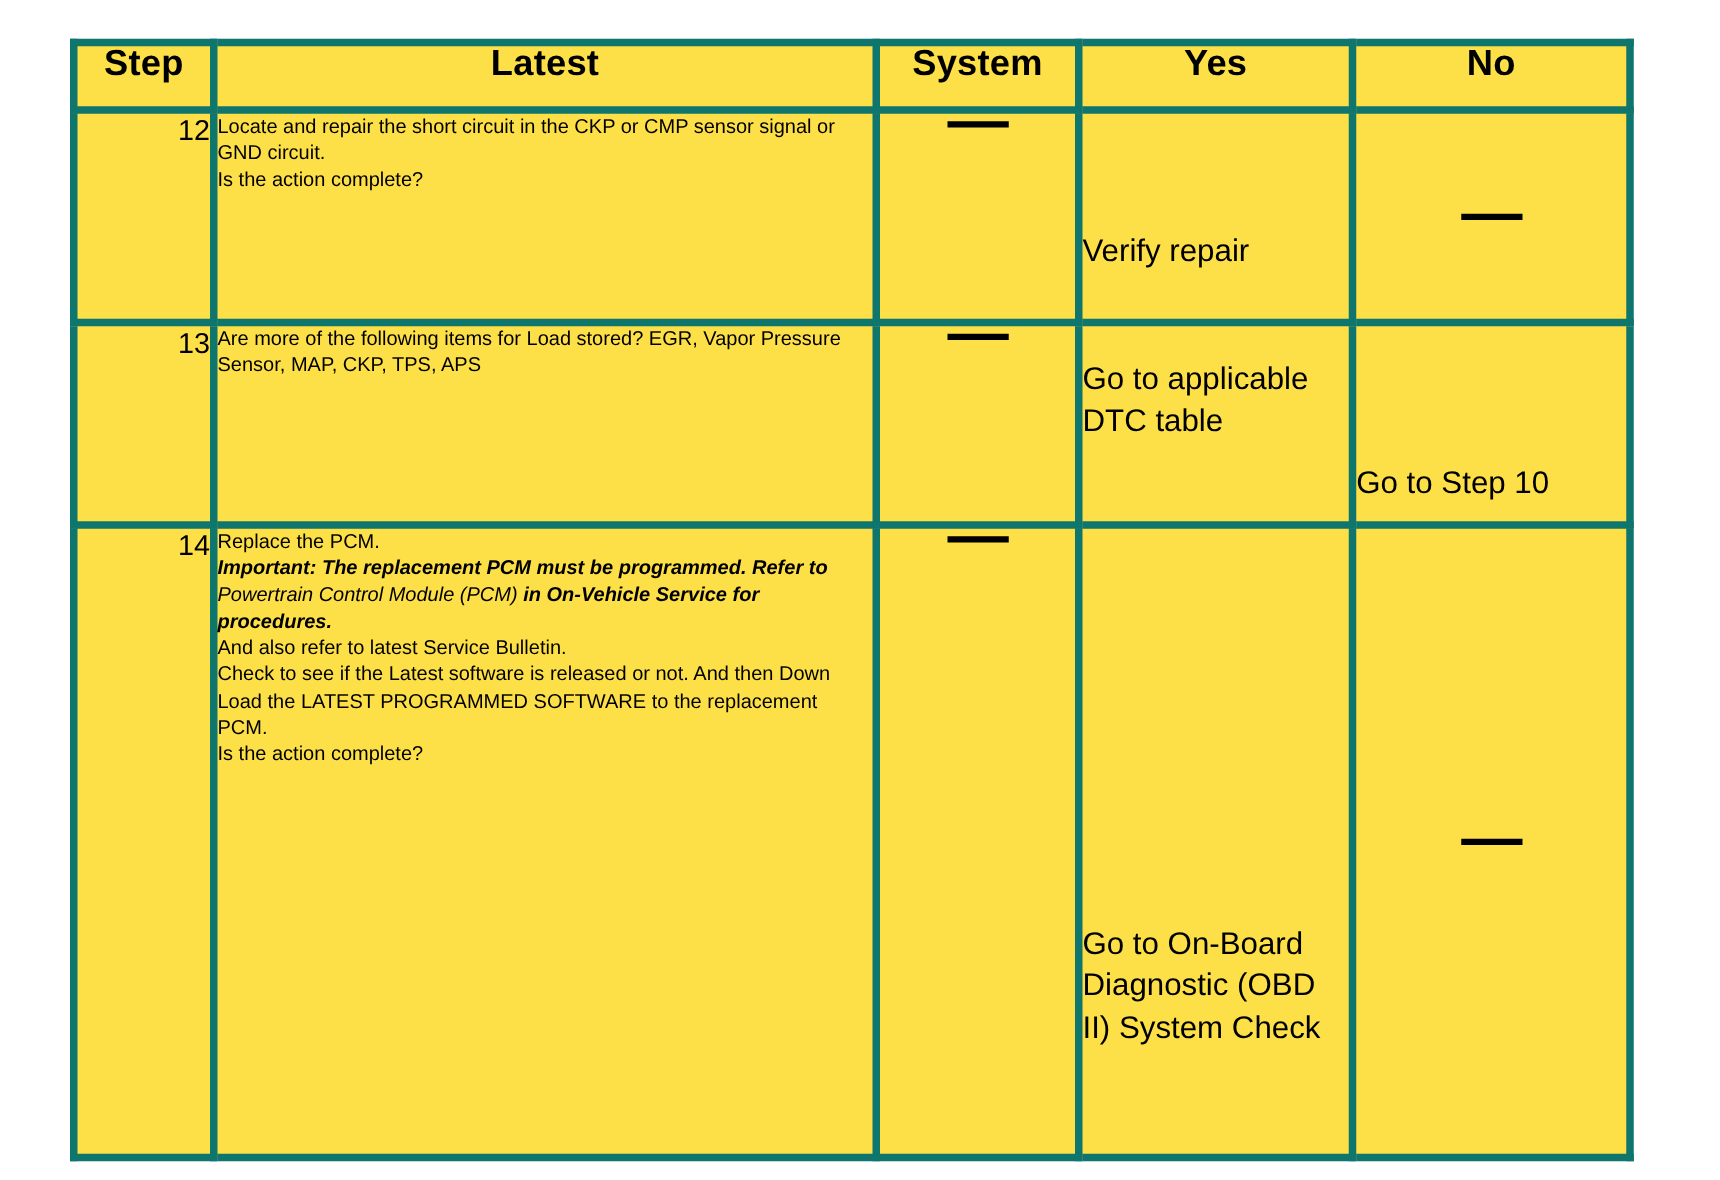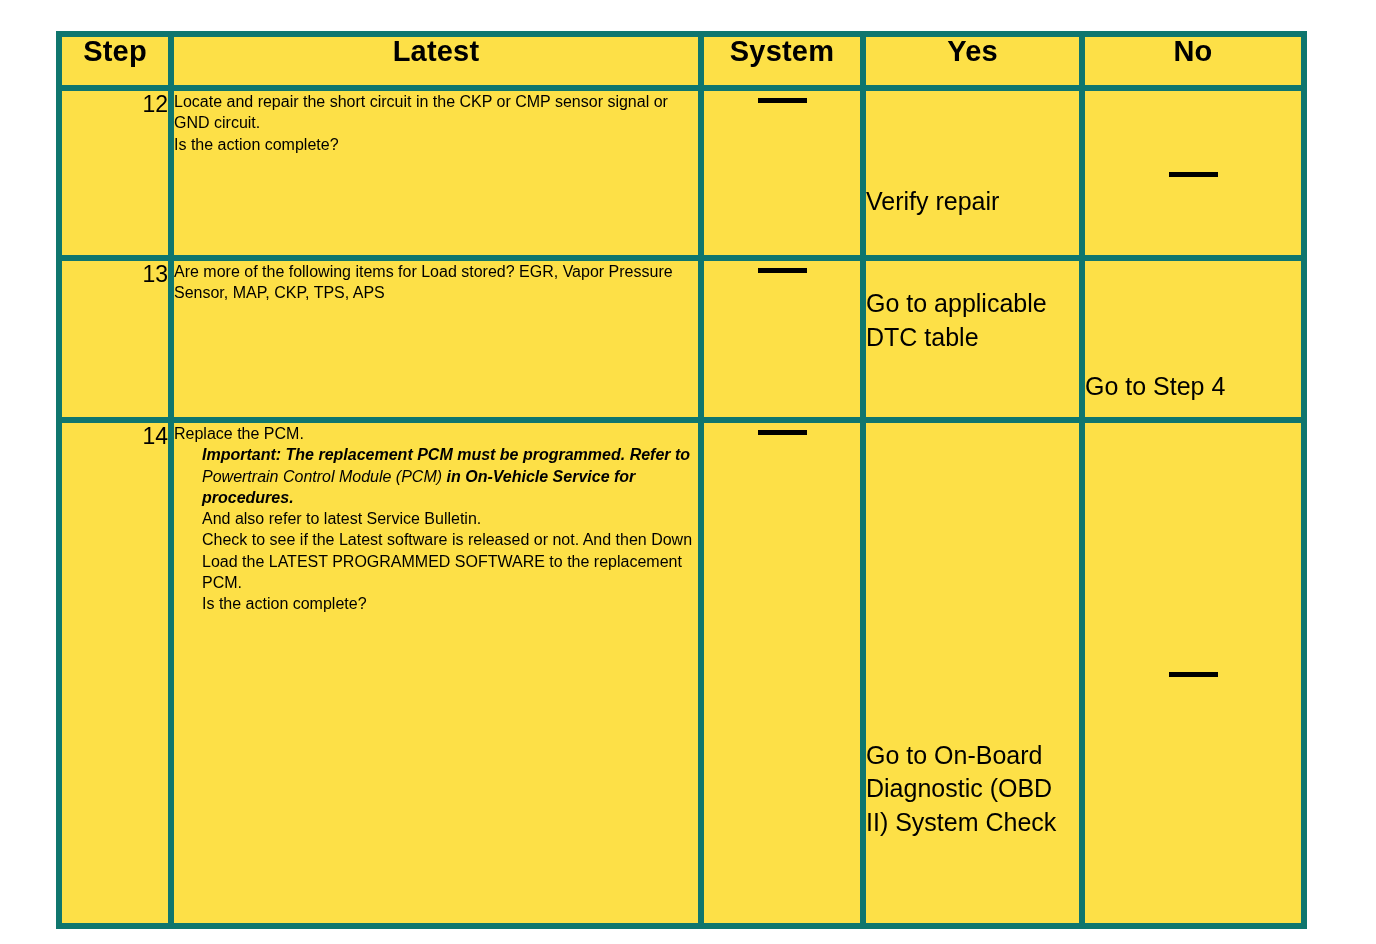--- a/index.html
+++ b/index.html
@@ -97,21 +97,21 @@
     width: 49px;
     height: 5px;
     background: #000000;
     vertical-align: middle;
   }
   .dash-wrap { display: block; text-align: center; }
 
   
   .para { margin: 0; }
   .para + .para { margin-top: 0; }
-  .para-gap { margin-top: 26px; margin-left: 28px; }
+  .para-gap { margin-top: 26px; }
 
   .t-bold-italic {
     font-weight: bold;
     font-style: italic;
   }
   .t-italic {
     font-weight: normal;
     font-style: italic;
   }
 
@@ -179,21 +179,21 @@
         </td>
 
         <td class="cell-values">
           <span class="dash-wrap">
             <span class="dash-mark"></span>
           </span>
         </td>
 
         <td class="cell-branch v-top">Go to applicable DTC table</td>
 
-        <td class="cell-branch v-bottom">Go to Step 4</td>
+        <td class="cell-branch v-bottom">Go to Step 10</td>
       </tr>
 
       <tr class="row-14">
         <td class="cell-step">14</td>
 
         <td class="cell-action">
           <p class="para">Replace the PCM.</p>
 
           <p class="para para-gap"><span class="t-bold-italic">Important: The replacement PCM must be programmed. Refer to </span><span class="t-italic">Powertrain Control Module (PCM)</span><span class="t-bold-italic"> in On-Vehicle Service for procedures.</span></p>
 

